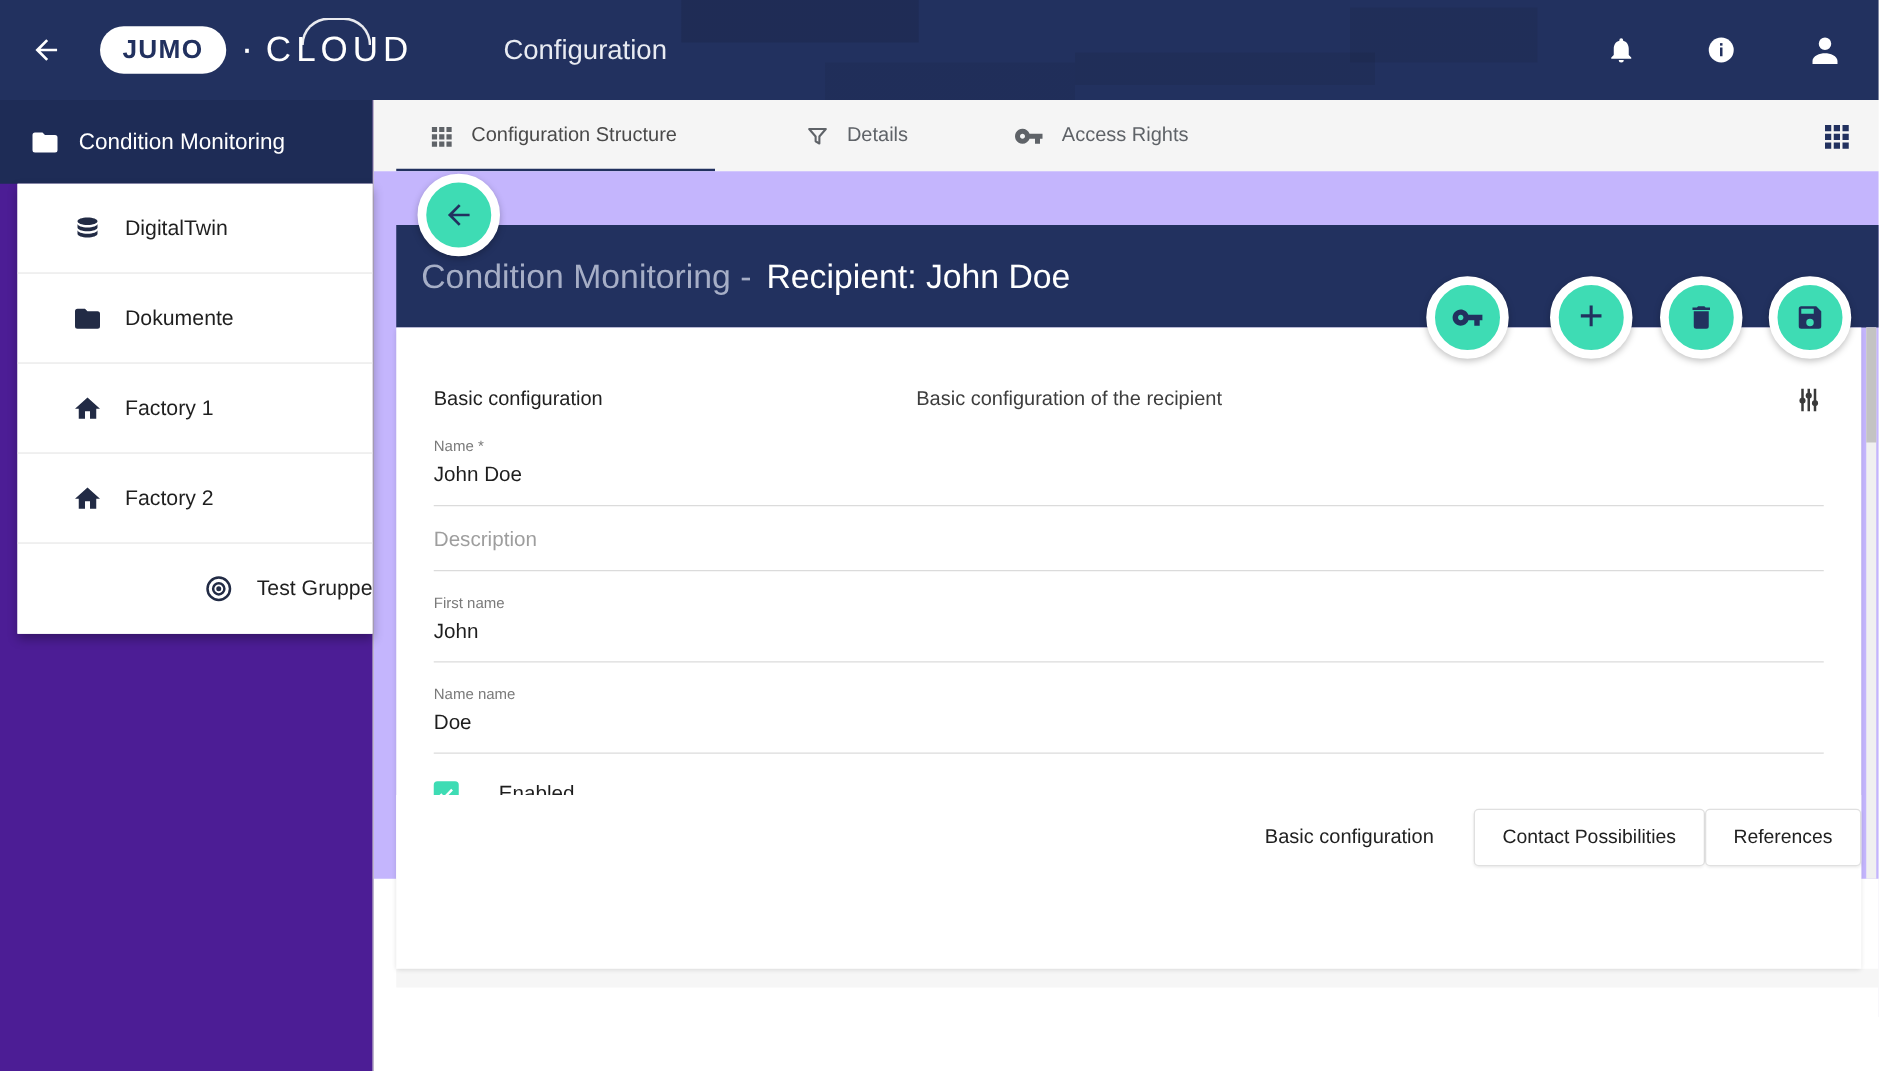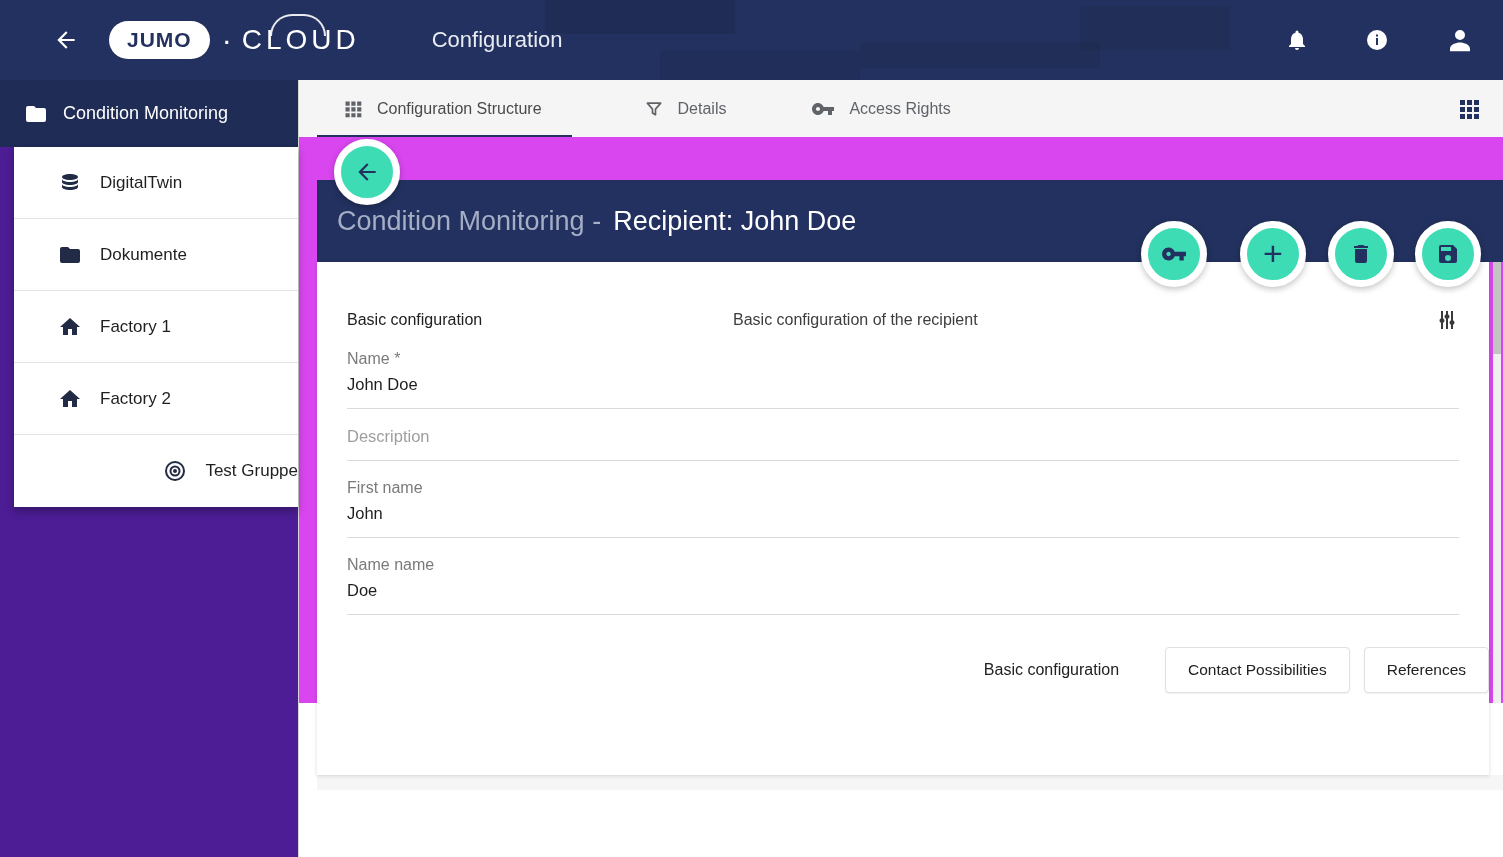--- a/index.html
+++ b/index.html
@@ -11,21 +11,20 @@
     position:absolute; top:0; left:0; width:100%; height:80px;
     background:#22315f; display:flex; align-items:center; color:#fff; z-index:40;
     background-image:
       linear-gradient(rgba(0,0,0,0.10), rgba(0,0,0,0.10)),
       linear-gradient(rgba(0,0,0,0.07), rgba(0,0,0,0.07)),
       linear-gradient(rgba(0,0,0,0.07), rgba(0,0,0,0.07)),
       linear-gradient(rgba(0,0,0,0.06), rgba(0,0,0,0.06));
     background-repeat:no-repeat;
     background-size:190px 34px, 240px 26px, 150px 44px, 200px 30px;
     background-position:545px 0px, 860px 42px, 1080px 6px, 660px 50px;
-    padding-left:29px;
   }
   .back-arrow { margin-left:24px; cursor:pointer; display:flex; }
   .brand { display:flex; align-items:center; margin-left:30px; cursor:pointer; }
   .jumo-pill {
     background:#fff; color:#22315f; font-weight:bold; font-size:21px;
     letter-spacing:1px; padding:7px 18px; border-radius:19px;
   }
   .brand-sep { font-size:30px; font-weight:300; margin:0 10px 0 12px; color:#fff; }
   .cloud-text { font-size:28px; font-weight:200; letter-spacing:4px; color:#fff; position:relative; }
   .cloud-text::before {
@@ -70,21 +69,21 @@
   }
   .tab:first-child { margin-left:18px; padding-left:26px; }
   .tab.active { color:#4a4a4a; }
   .tab.active::after {
     content:""; position:absolute; bottom:0; left:0; right:0; height:2px; background:#22315f;
   }
   .tab.t2 { margin-left:42px; }
   .tab.t3 { margin-left:25px; }
   .tabbar-grid { position:absolute; right:22px; top:50%; transform:translateY(-50%); cursor:pointer; display:flex; }
 
-  .scrollarea { position:absolute; top:57px; left:0; right:0; bottom:0; background:#d946ef; }
+  .scrollarea { position:absolute; top:57px; left:0; right:0; bottom:0; background:#c4b5fd; }
 
   .band {
     position:absolute; top:43px; left:18px; right:0; height:82px; background:#22315f;
     display:flex; align-items:center; padding-left:20px; font-size:27px; z-index:1;
   }
   .band-prefix { color:#a6aec6; margin-right:12px; }
   .band-main { color:#ffffff; font-weight:500; }
 
   .fab {
     position:absolute; width:66px; height:66px; border-radius:50%;
@@ -103,42 +102,42 @@
     position:absolute; top:125px; left:18px; width:1172px; height:513px;
     background:#fff; z-index:2; box-shadow:0 1px 4px rgba(0,0,0,0.14);
   }
   .section-row { display:flex; align-items:center; margin:46px 30px 0 30px; }
   .section-title { width:386px; font-size:16px; color:#212121; }
   .section-sub { flex:1; font-size:16px; color:#3d3d3d; }
   .tune-btn { cursor:pointer; display:flex; }
 
   .fields { margin:10px 30px 0 30px; }
   .field { border-bottom:1px solid #dbdbdb; padding-bottom:13px; margin-top:18px; cursor:text; }
-  .field-label { font-size:16px; color:#7a7a7a; }
+  .field-label { font-size:12px; color:#7a7a7a; }
   .field-value { font-size:16.5px; color:#1e1e1e; margin-top:7px; min-height:20px; }
   .field-value.placeholder { color:#9e9e9e; }
 
   .checkbox-row { display:flex; align-items:center; gap:32px; margin:22px 30px 0 30px; cursor:pointer; }
   .checkbox {
     width:20px; height:20px; background:#3edcb4; border-radius:3px;
     display:flex; align-items:center; justify-content:center;
   }
   .checkbox-label { font-size:16.5px; color:#1e1e1e; }
 
   .gap-strip { position:absolute; top:638px; left:18px; right:0; height:15px; background:#f6f6f6; z-index:1; }
 
   .footer {
     position:absolute; left:18px; right:14px; bottom:0; height:67px; background:#fff;
     display:flex; align-items:center; justify-content:flex-end; z-index:2;
   }
   .footer-label { font-size:16px; color:#212121; margin-right:32px; }
   .footer-btn {
     background:#fff; border:1px solid #e0e0e0; border-radius:4px;
     padding:13px 22px; font-size:15.5px; color:#212121; cursor:pointer;
-    margin-left:14px; font-family:"Liberation Sans", sans-serif;
+    margin-left:0; font-family:"Liberation Sans", sans-serif;
     box-shadow:0 1px 2px rgba(0,0,0,0.06);
   }
 
   .scrollbar {
     position:absolute; top:125px; right:2px; bottom:0; width:8px;
     background:#f0f0f0; z-index:4;
   }
   .scroll-thumb { position:absolute; top:0; left:0; width:8px; height:92px; background:#c3c3c3; }
 
   svg { display:block; }

